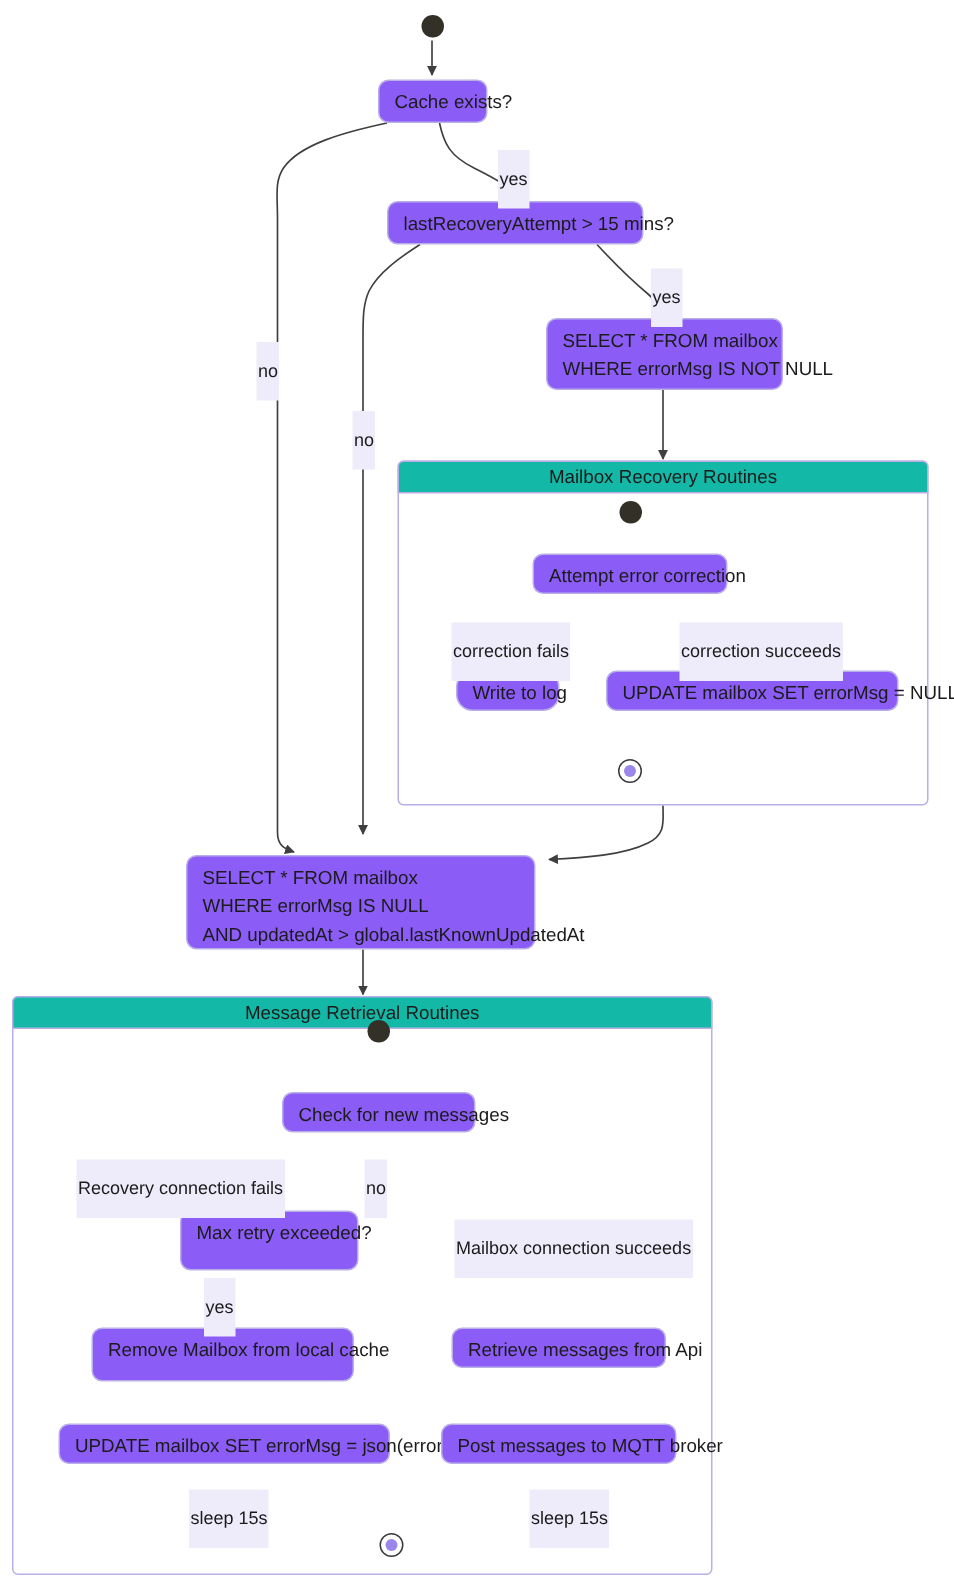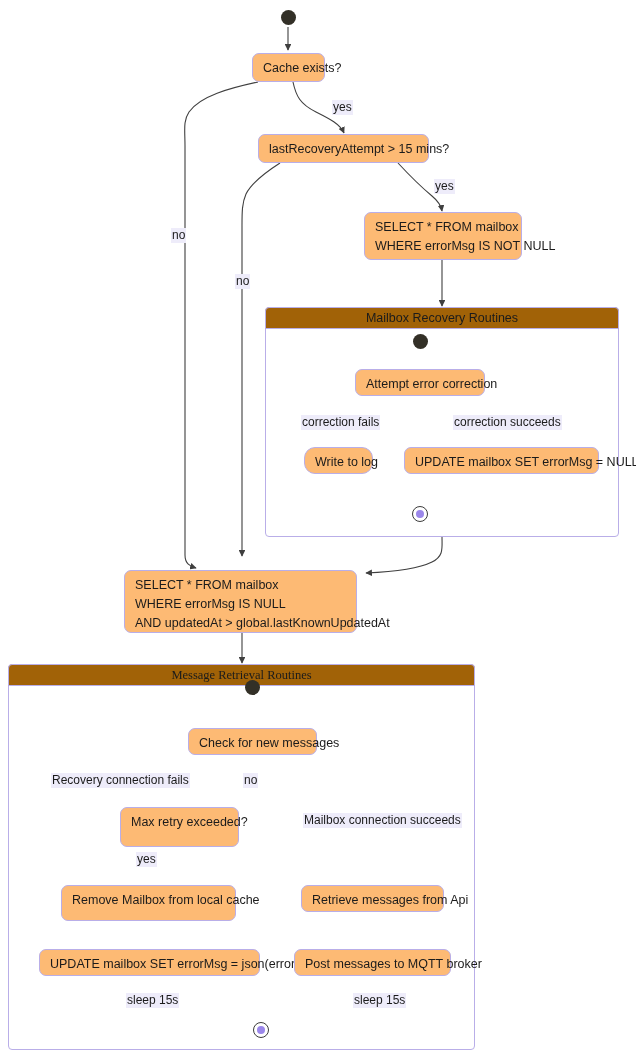--- a/index.html
+++ b/index.html
@@ -23,21 +23,21 @@
   svg.edges {
     position: absolute;
     left: 0; top: 0;
     width: 636px;
     height: 1061px;
     pointer-events: none;
   }
   .node {
     position: absolute;
     box-sizing: border-box;
-    background: #fdba74;
+    background: #8b5cf6;
     border: 1px solid #B9AEE8;
     border-radius: 7px;
     color: #1b1b1b;
     font-size: 12.5px;
     line-height: 19px;
     padding: 5px 10px;
     text-align: left;
     white-space: nowrap;
   }
   .node.center { text-align: center; }
@@ -46,21 +46,21 @@
   .frame {
     position: absolute;
     box-sizing: border-box;
     background: #ffffff;
     border: 1.5px solid #B9AEE8;
     border-radius: 4px;
   }
   .frame-title {
     position: absolute;
     box-sizing: border-box;
-    background: #a16207;
+    background: #14b8a6;
     border: 1px solid #B9AEE8;
     border-radius: 4px 4px 0 0;
     font-size: 12.5px;
     color: #1b1b1b;
     text-align: center;
     line-height: 21px;
     height: 22px;
   }
 
   .start-node {
@@ -88,21 +88,21 @@
     background: #9b87ea;
   }
 
   .elabel {
     position: absolute;
     font-size: 12px;
     color: #1b1b1b;
     background: #EEECFA;
     line-height: 15px;
     white-space: nowrap;
-    padding: 0 1px;
+    padding: 12px 1px;
   }
 </style>
 </head>
 <body>
 
 <div id="diagram-root">
 
   <svg class="edges" viewBox="0 0 636 1061">
     <defs>
       <marker id="arrow" viewBox="0 0 10 10" refX="9" refY="5" markerWidth="6" markerHeight="6" orient="auto-start-reverse">
@@ -154,21 +154,21 @@
       <path d="M149,977 C149,994 158,1004 186,1013 C214,1022 240,1028 251,1029"></path>
 
       <path d="M372,977 C372,994 362,1004 334,1013 C306,1022 280,1028 270,1029"></path>
     </g>
   </svg>
 
   <div class="frame" style="left:265px; top:307px; width:354px; height:230px;"></div>
   <div class="frame-title" style="left:265px; top:307px; width:354px;">Mailbox Recovery Routines</div>
 
   <div class="frame" style="left:8px; top:664px; width:467px; height:386px;"></div>
-  <div class="frame-title" style="left:8px; top:664px; width:467px;font-family:Liberation Serif, serif;">Message Retrieval Routines</div>
+  <div class="frame-title" style="left:8px; top:664px; width:467px;">Message Retrieval Routines</div>
 
   <div class="start-node" style="left:281px; top:10px;"></div>
   <div class="start-node" style="left:413px; top:334px;"></div>
   <div class="start-node" style="left:245px; top:680px;"></div>
 
   <div class="end-node" style="left:412px; top:506px;"></div>
   <div class="end-node" style="left:253px; top:1022px;"></div>
 
   <div class="node center" style="left:252px; top:53px; width:73px; height:29px;">
     <span class="line">Cache exists?</span>

